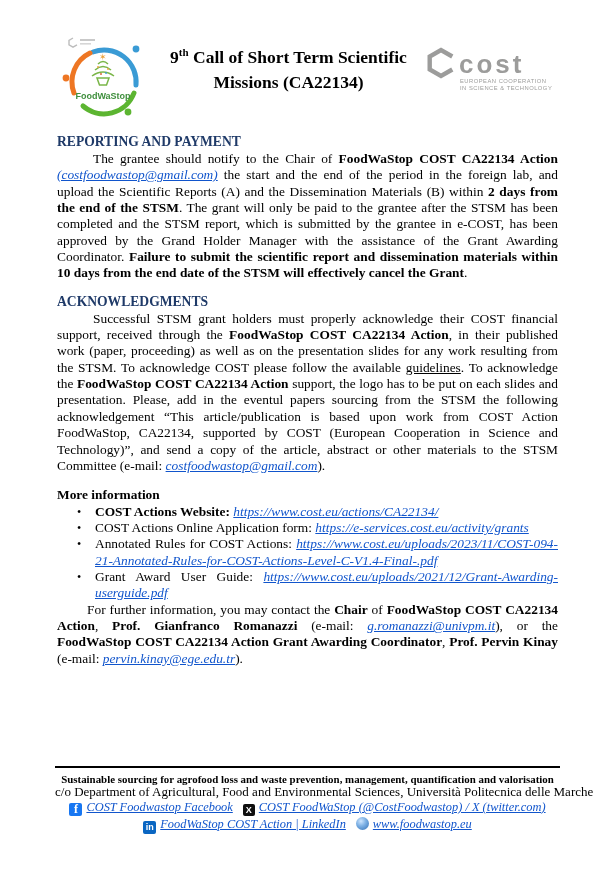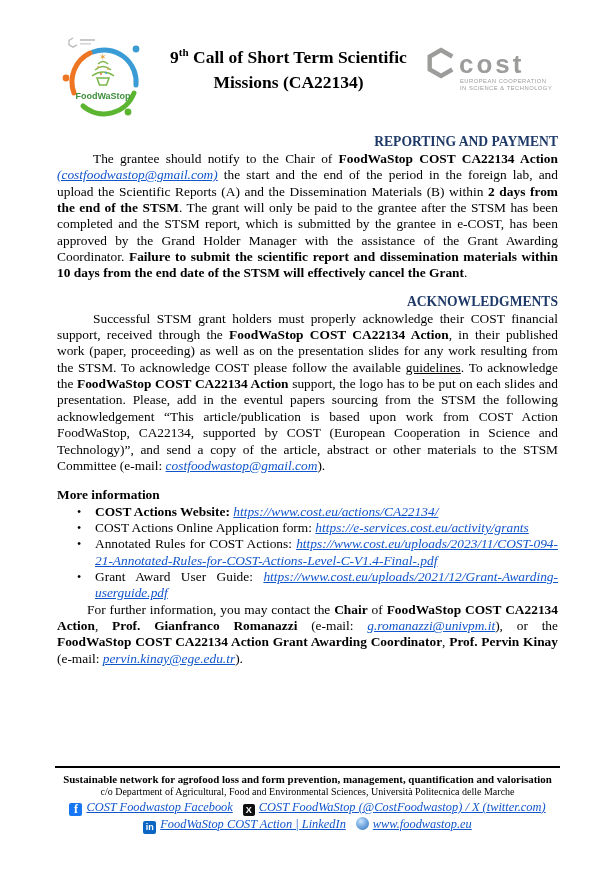--- a/index.html
+++ b/index.html
@@ -8,36 +8,36 @@
   .content{margin:36px 57px 0 57px;}
 
   
   .doc-header{display:flex;align-items:flex-start;}
   .fw-logo{flex:0 0 94px;}
   .doc-title{flex:1;text-align:center;font-weight:bold;font-size:17.5px;line-height:25px;margin-top:4px;padding:0 4px;}
   .doc-title sup{font-size:11px;}
   .cost-logo{flex:0 0 132px;margin-top:10px;}
 
   
-  .sec-heading{text-align:right;font-weight:bold;color:#1F3A68;font-size:13.6px;line-height:16px;margin:10px 0 1px 0;}
+  .sec-heading{text-align:left;font-weight:bold;color:#1F3A68;font-size:13.6px;line-height:16px;margin:10px 0 1px 0;}
   .body-par{font-size:13.4px;line-height:16.35px;text-align:justify;text-indent:36px;margin:0;}
   .b{font-weight:bold;}
   .u{text-decoration:underline;}
   a.lnk{color:#1155CC;text-decoration:underline;cursor:pointer;font-style:italic;}
   .more-head{font-weight:bold;font-size:13.4px;line-height:16.35px;margin:13px 0 0 0;}
   ul.links{margin:0;padding:0;list-style:none;}
   ul.links li{position:relative;padding-left:38px;font-size:13.4px;line-height:16.35px;text-align:justify;}
   ul.links .bullet{position:absolute;left:20px;top:0;font-size:12px;}
   .closing{font-size:13.4px;line-height:16.35px;text-align:justify;text-indent:30px;margin:0;}
 
   
   .doc-footer{position:absolute;left:55px;right:55px;top:766px;text-align:center;}
   .sep{border-top:2px solid #000;margin-bottom:5px;}
   .f-bold{font-weight:bold;font-size:10.9px;line-height:13px;white-space:nowrap;}
-  .f-line{font-size:10px;line-height:12.8px;white-space:nowrap;}
+  .f-line{font-size:13px;line-height:12.8px;white-space:nowrap;}
   .social-line{font-size:12.4px;line-height:16.4px;white-space:nowrap;}
 
   
   .ficon{display:inline-block;vertical-align:-2px;margin:0 4px 0 10px;}
   .social-line .ficon:first-child{margin-left:0;}
   .ficon-facebook{width:13px;height:13px;background:#1877F2;border-radius:2px;color:#fff;
     font:bold 12px/12px "Liberation Serif",serif;text-align:center;}
   .ficon-facebook::before{content:"f";}
   .ficon-x{width:12px;height:12px;background:#0f0f0f;border-radius:2px;color:#fff;
     font:bold 9px/12px "Liberation Sans",sans-serif;text-align:center;}
@@ -131,18 +131,18 @@
         <span><span>Grant Award User Guide: </span><a class="lnk" href="#">https://www.cost.eu/uploads/2021/12/Grant-Awarding-userguide.pdf</a></span>
       </li>
     </ul>
 
     <p class="closing"><span>For further information, you may contact the </span><span class="b">Chair</span><span> of </span><span class="b">FoodWaStop COST CA22134 Action</span><span>, </span><span class="b">Prof. Gianfranco Romanazzi</span><span> (e-mail: </span><a class="lnk" href="#">g.romanazzi@univpm.it</a><span>), or the </span><span class="b">FoodWaStop COST CA22134 Action Grant Awarding Coordinator</span><span>, </span><span class="b">Prof. Pervin Kinay</span><span> (e-mail: </span><a class="lnk" href="#">pervin.kinay@ege.edu.tr</a><span>).</span></p>
 
   </div>
 
   <div class="doc-footer">
     <div class="sep"></div>
-    <div class="f-bold">Sustainable network for agrofood loss and form prevention, management, quantification and valorisation</div>
+    <div class="f-bold">Sustainable sourcing for agrofood loss and waste prevention, management, quantification and valorisation</div>
     <div class="f-line">c/o Department of Agricultural, Food and Environmental Sciences, Università Politecnica delle Marche</div>
     <div class="social-line"><span class="ficon ficon-facebook"></span><a class="lnk" href="#">COST Foodwastop Facebook</a><span class="ficon ficon-x"></span><a class="lnk" href="#">COST FoodWaStop (@CostFoodwastop) / X (twitter.com)</a></div>
     <div class="social-line"><span class="ficon ficon-linkedin"></span><a class="lnk" href="#">FoodWaStop COST Action | LinkedIn</a><span class="ficon ficon-globe"></span><a class="lnk" href="#">www.foodwastop.eu</a></div>
   </div>
 </div>
 
 </body></html>

